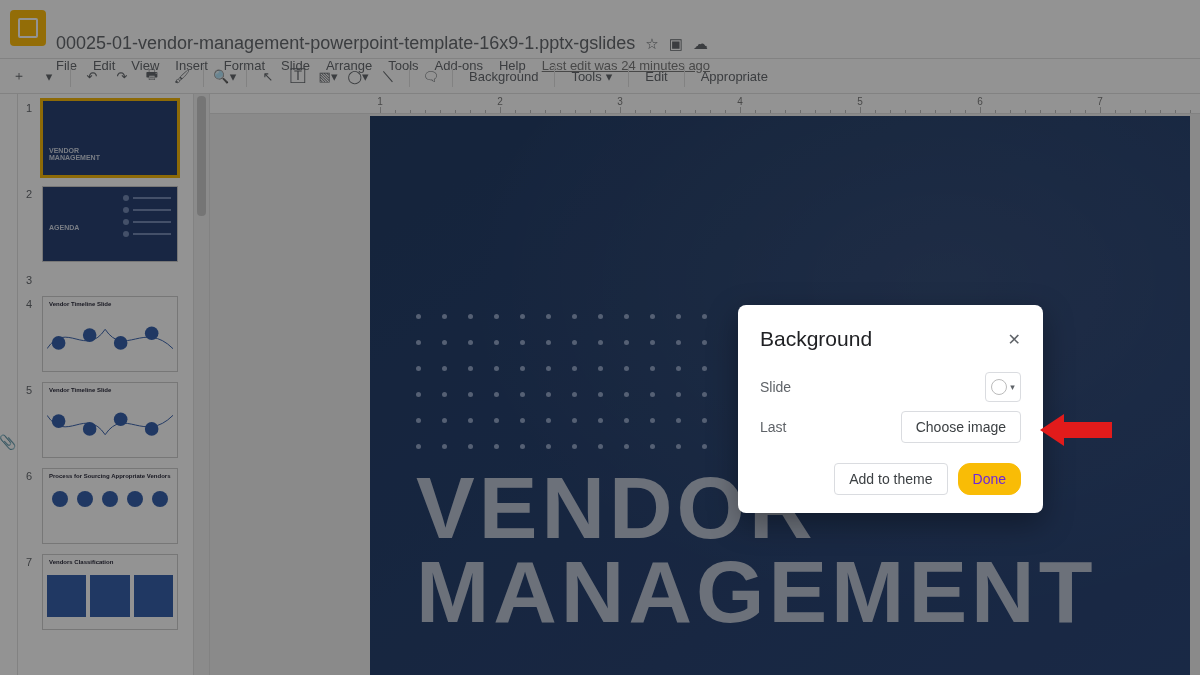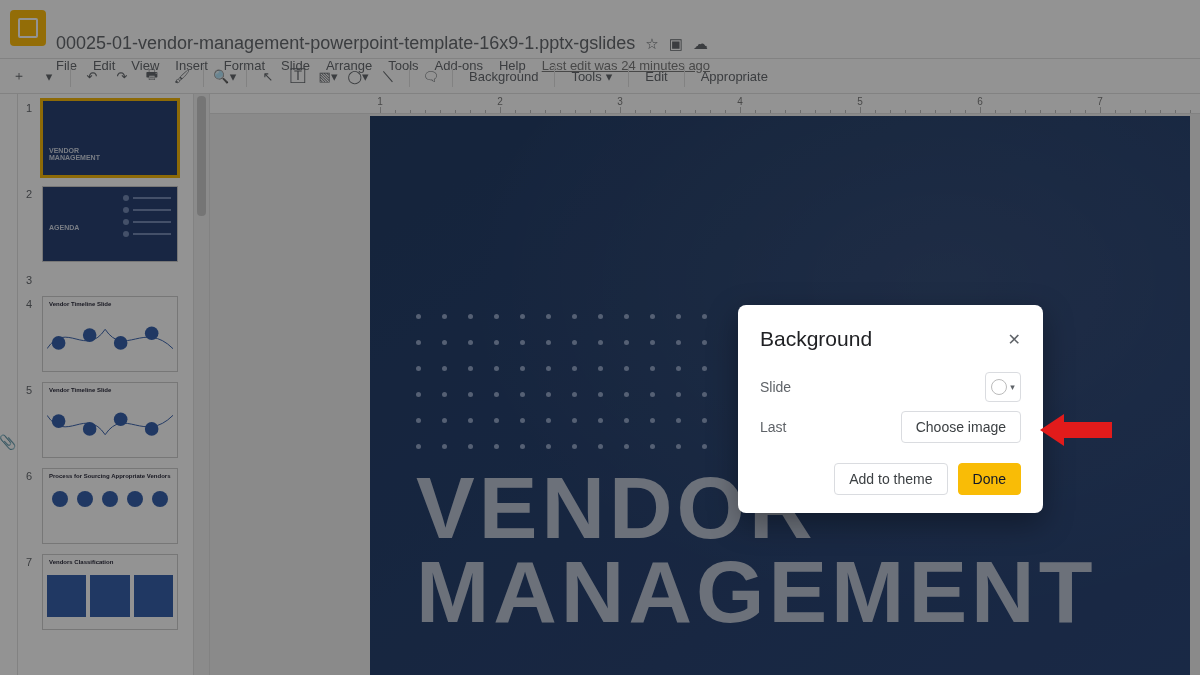--- a/index.html
+++ b/index.html
@@ -171,21 +171,21 @@
   .color-swatch{
     width:36px;height:30px;border:1px solid #dadce0;border-radius:4px;
     display:flex;align-items:center;justify-content:center; gap:3px;
   }
   .color-swatch .circ{width:16px;height:16px;border:1px solid #bbb;border-radius:50%;}
   .color-swatch .car{font-size:9px;color:#5f6368;}
   .btn{
     border:1px solid #dadce0; background:#fff; border-radius:4px;
     padding:7px 14px; font-size:14px; color:#3c4043; cursor:pointer;
   }
-  .btn.primary{ background:#f9bc06; border-color:#f9bc06; color:#0f172a; font-weight:500;}
+  .btn.primary{ background:#f9bc06; border-color:#f9bc06; color:#6d28d9; font-weight:500;border-radius:12px;}
   .btn.ghost{ border:none; color:#9aa0a6; cursor:default; padding:7px 6px;}
   .dlg-actions{ display:flex; justify-content:flex-end; gap:10px; margin-top:16px;}
   
   .arrow {
     position:absolute;
     top:412px; left:1040px;
     width:72px; height:36px;
     z-index:21;
   }
   .arrow svg{width:100%;height:100%;}

